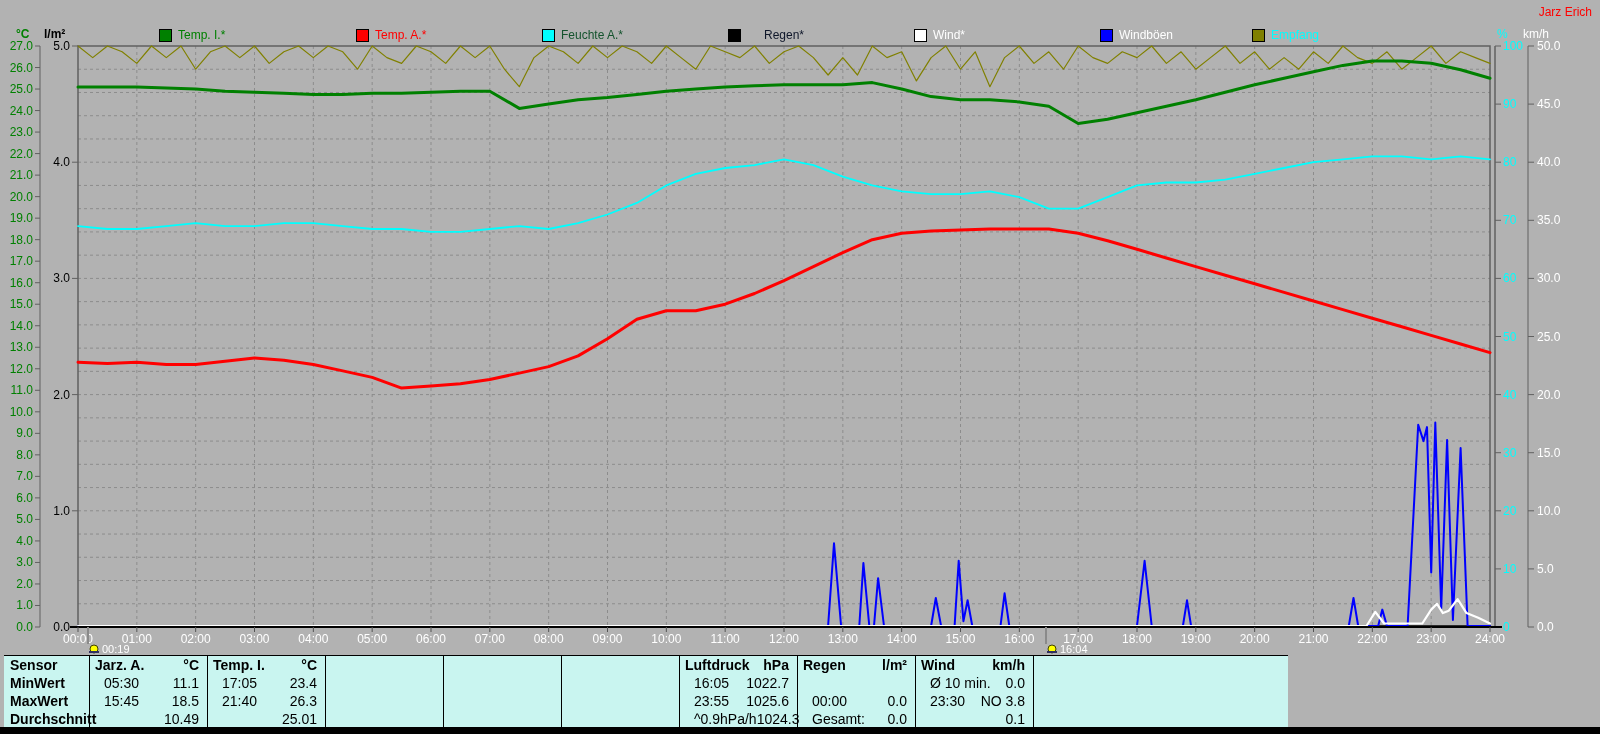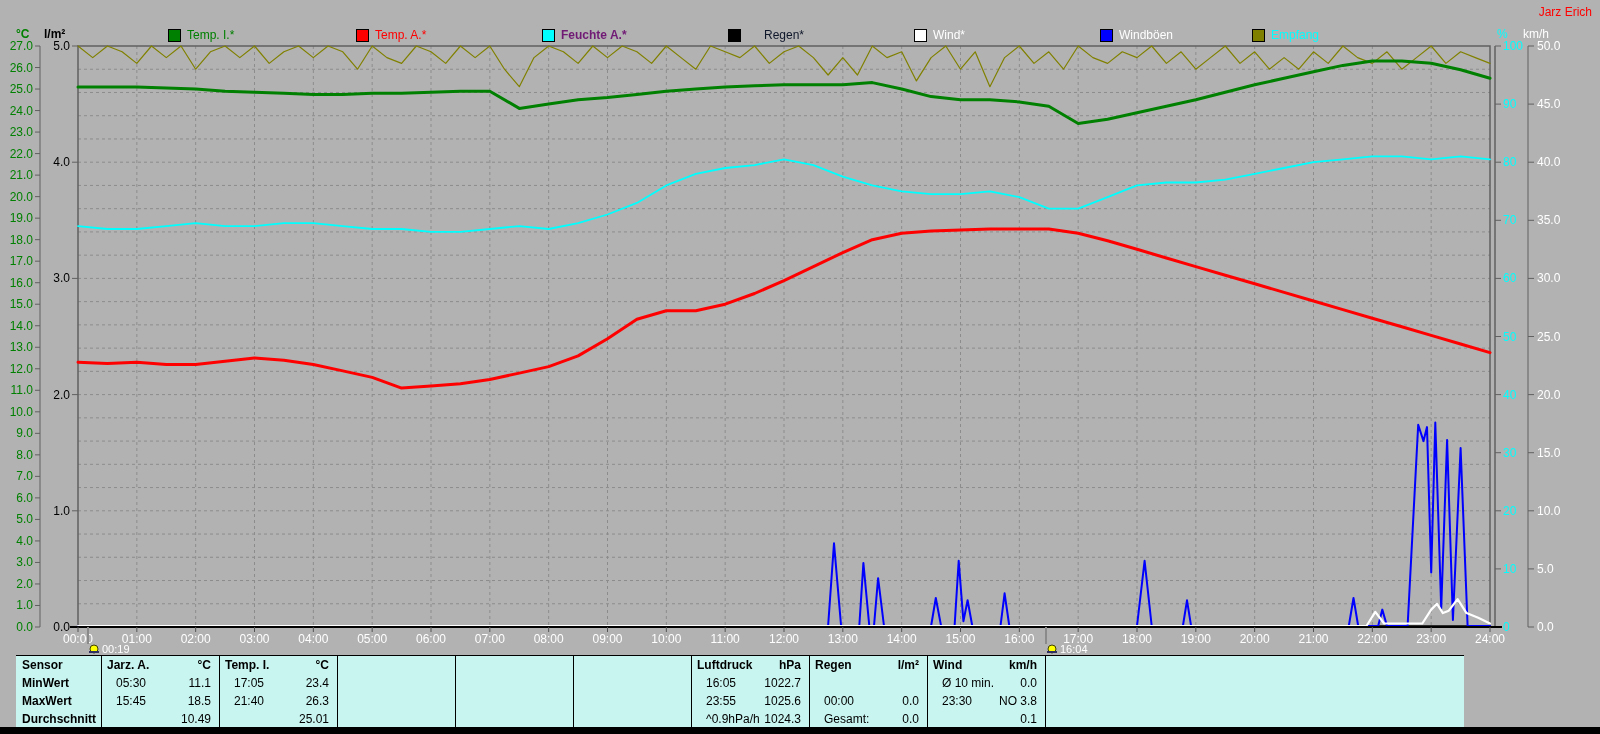--- a/index.html
+++ b/index.html
@@ -10,22 +10,22 @@
   .owner{position:absolute;top:5px;right:8px;color:#ff0000;font-size:12px;}
   .unit{position:absolute;top:27px;font-size:12px;font-weight:bold;}
   .unit-c{left:16px;color:#008000;}
   .unit-l{left:44px;color:#000000;}
   .unit-p{left:1497px;color:#00ffff;font-weight:normal;}
   .unit-k{left:1523px;color:#ffffff;font-weight:normal;}
   #legend{position:absolute;top:28px;left:0;width:1600px;height:16px;}
   .legend-item{position:absolute;top:0;display:flex;align-items:center;font-size:12px;cursor:default;}
   .legend-swatch{width:11px;height:11px;border:1px solid #000;margin-right:6px;flex:none;}
   #chart-svg{position:absolute;top:0;left:0;}
-  .tbl{position:absolute;left:16px;top:655px;width:1448px;height:72px;background:#c9f5f0;
-    border-top:1px solid #000;font-size:12px;color:#000;}
+  .tbl{position:absolute;left:4px;top:655px;width:1284px;height:72px;background:#c9f5f0;
+    border-top:1px solid #000;font-size:14px;color:#000;}
   .tbl-sep{position:absolute;top:0;width:1px;height:72px;background:#000;}
   .tbl-rowlabel{position:absolute;left:6px;height:18px;line-height:18px;font-weight:bold;}
   .tbl-col{position:absolute;top:0;height:72px;}
   .tbl-cell{position:absolute;left:0;width:100%;height:18px;line-height:18px;display:flex;}
   .tbl-cell .t{margin-left:15px;}
   .tbl-cell .v{margin-left:auto;margin-right:8px;}
   .tbl-cell.hdr .t{margin-left:6px;font-weight:bold;}
   .tbl-cell.hdr .v{font-weight:bold;}
   .bottom-bar{position:absolute;left:0;top:727px;width:1600px;height:7px;background:#000;}
 </style>
@@ -34,31 +34,31 @@
 
 <div class="screen">
   <div class="owner">Jarz Erich</div>
 
   <span class="unit unit-c">°C</span>
   <span class="unit unit-l">l/m²</span>
   <span class="unit unit-p">%</span>
   <span class="unit unit-k">km/h</span>
 
   <div id="legend">
-      <div class="legend-item" style="left: 168px;">
+      <div class="legend-item" style="left: 159px;">
         <span class="legend-swatch" style="background: rgb(0, 128, 0);"></span>
         <span style="color: rgb(0, 128, 0);">Temp. I.*</span>
       </div>
       <div class="legend-item" style="left: 356px;">
         <span class="legend-swatch" style="background: rgb(255, 0, 0);"></span>
         <span style="color: rgb(255, 0, 0);">Temp. A.*</span>
       </div>
       <div class="legend-item" style="left: 542px;">
         <span class="legend-swatch" style="background: rgb(0, 255, 255);"></span>
-        <span style="color: #701a75; font-weight: bold;">Feuchte A.*</span>
+        <span style="color: #14532d;">Feuchte A.*</span>
       </div>
       <div class="legend-item" style="left: 728px;">
         <span class="legend-swatch" style="background: rgb(0, 0, 0);"></span>
         <span style="color: #0f172a; margin-left: 17px;">Regen*</span>
       </div>
       <div class="legend-item" style="left: 914px;">
         <span class="legend-swatch" style="background: rgb(255, 255, 255);"></span>
         <span style="color: rgb(255, 255, 255);">Wind*</span>
       </div>
       <div class="legend-item" style="left: 1100px;">

